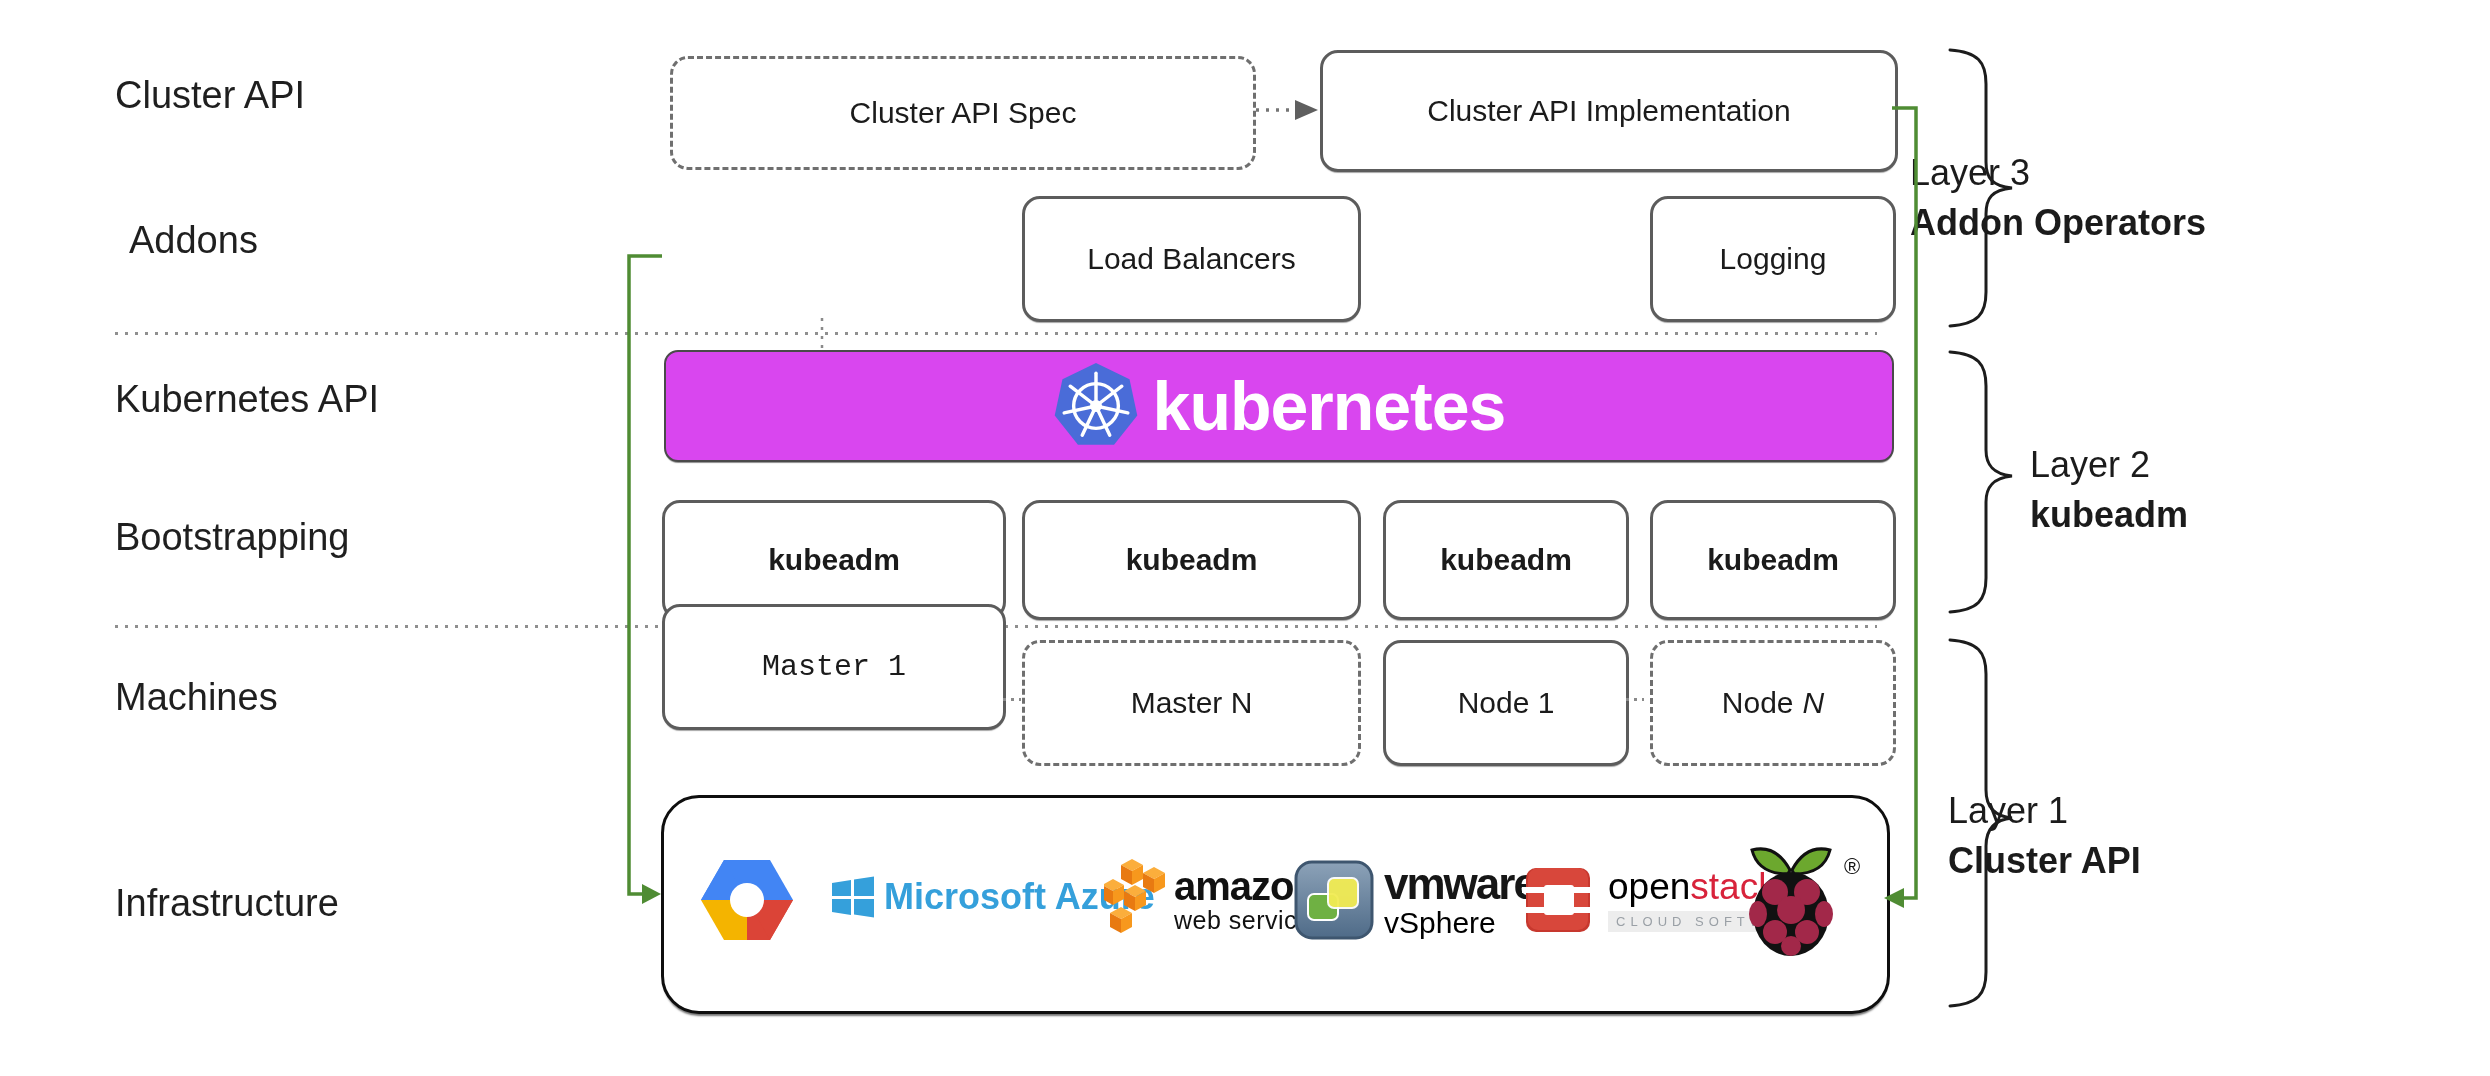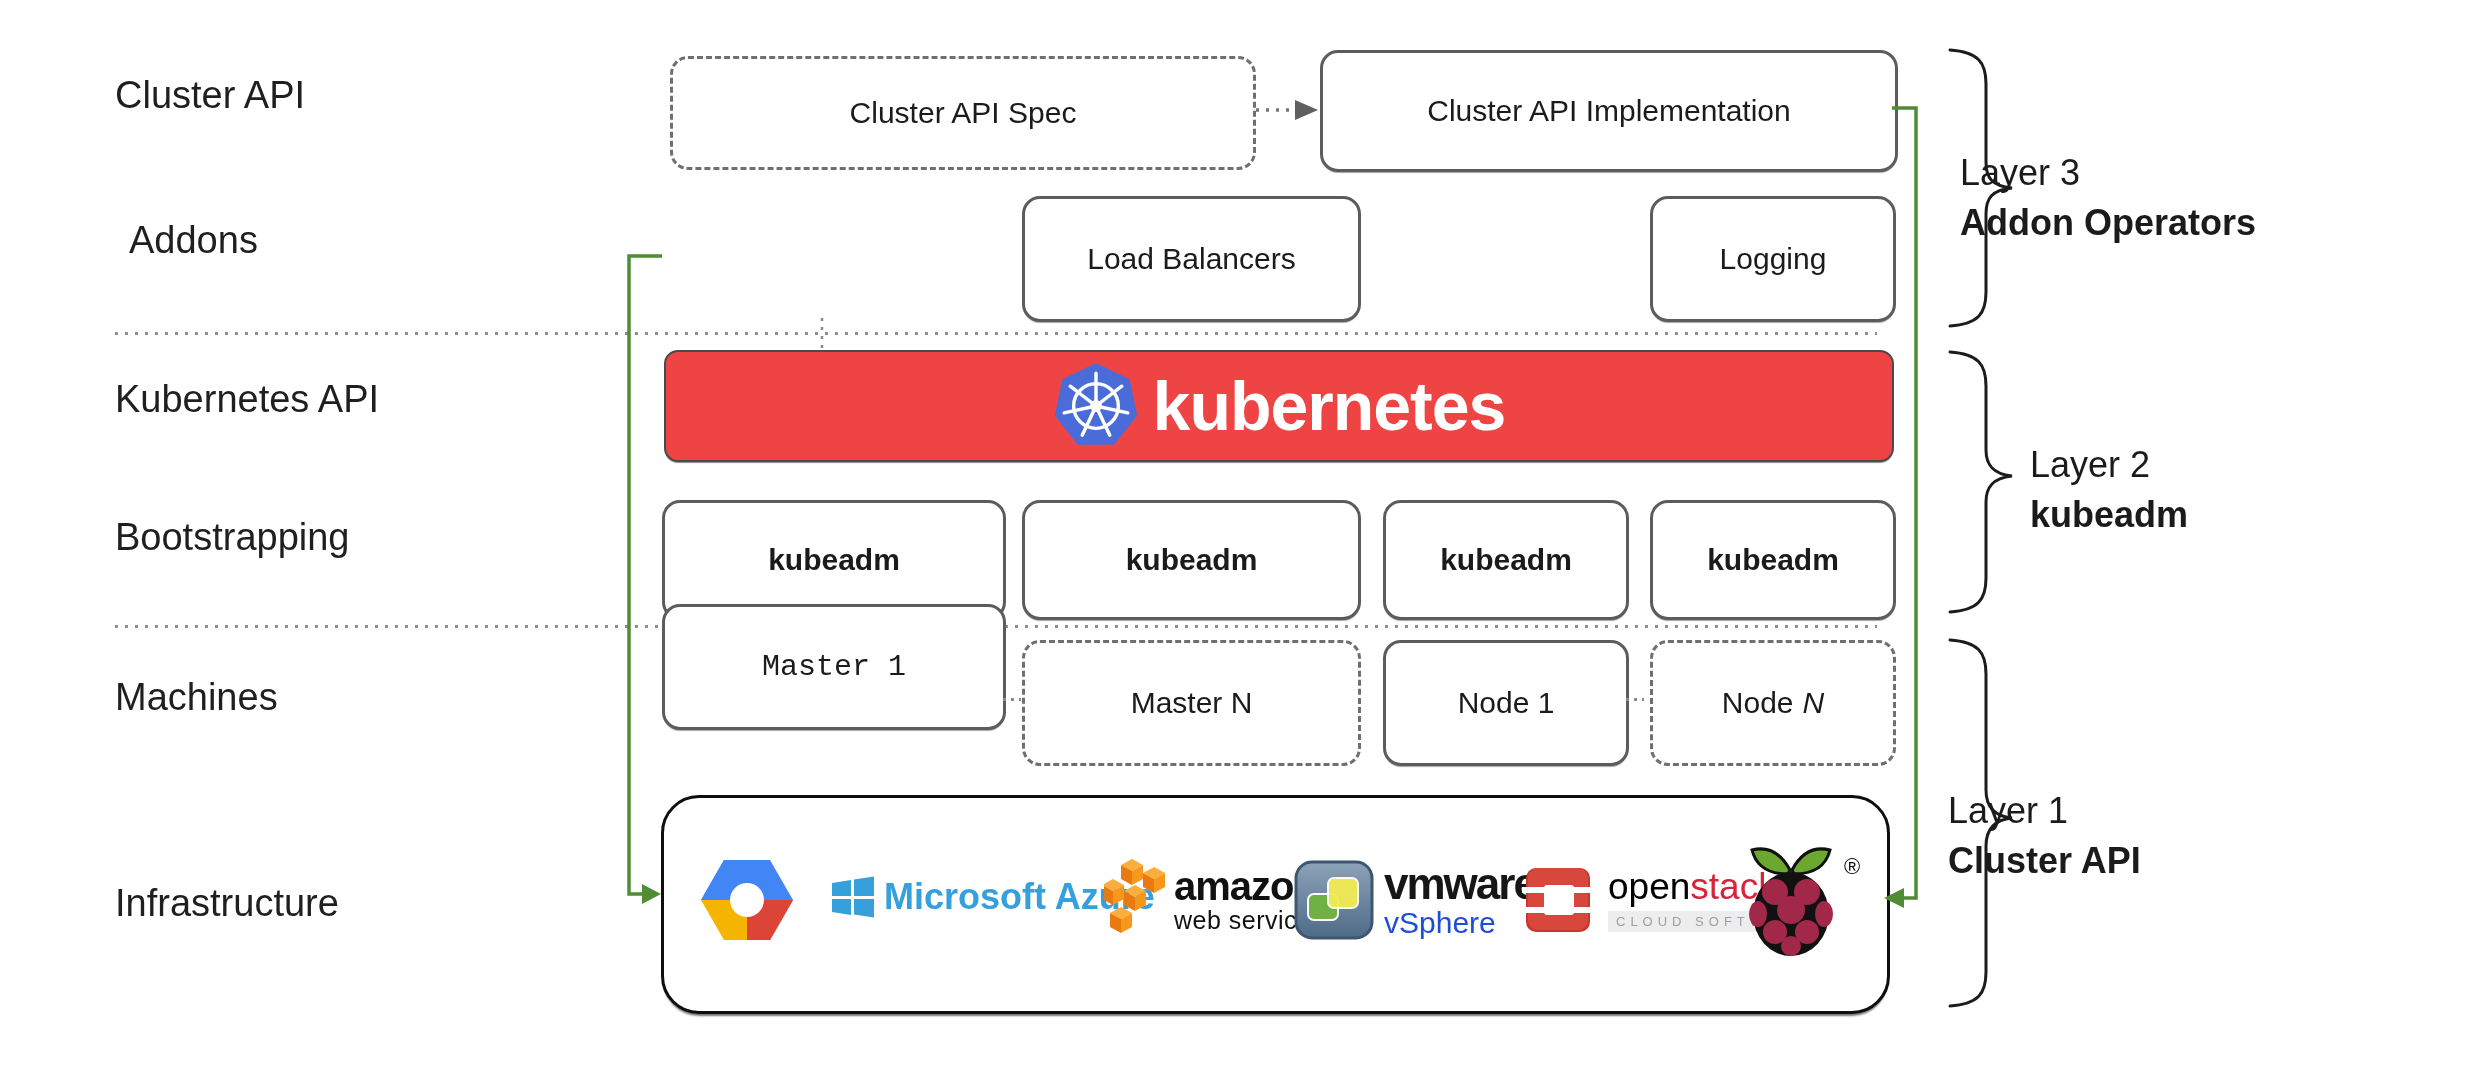--- a/index.html
+++ b/index.html
@@ -16,39 +16,39 @@
     box-shadow:0 2px 1px -1px rgba(0,0,0,0.35);
   }
   .node.dashed{border:3px dashed #6f6f6f;box-shadow:none;}
   .node.bold{font-weight:bold;}
   .sep{
     position:absolute;height:3px;
     background:repeating-linear-gradient(90deg,#8f8f8f 0 3px,transparent 3px 10px);
   }
   .banner{
     position:absolute;left:664px;top:350px;width:1226px;height:108px;
-    background:#ef4444;border:2px solid #4a4a4a;border-radius:14px;
+    background:#d946ef;border:2px solid #4a4a4a;border-radius:14px;
     display:flex;align-items:center;justify-content:center;gap:14px;
     box-shadow:0 2px 1px -1px rgba(0,0,0,0.45);
   }
   .banner .brand{font-size:68px;font-weight:bold;color:#ffffff;letter-spacing:-1px;}
   .infra{
     position:absolute;left:661px;top:795px;width:1223px;height:213px;
     background:#ffffff;border:3px solid #0e0e0e;border-radius:38px;
     box-shadow:0 4px 2px -2px rgba(0,0,0,0.55);
   }
   .logo{position:absolute;display:flex;align-items:center;}
   .azure-text{font-size:36px;font-weight:600;color:#35A0DB;margin-left:10px;white-space:nowrap;}
   .aws-text{display:flex;flex-direction:column;line-height:1;margin-left:4px;}
   .aws-amazon{font-size:40px;font-weight:bold;color:#111;letter-spacing:-1px;}
   .aws-ws{font-size:25px;color:#111;letter-spacing:0.5px;margin-top:2px;}
   .vmware-text{display:flex;flex-direction:column;line-height:1;margin-left:10px;}
   .vmware-word{font-size:44px;font-weight:800;color:#161616;letter-spacing:-2px;}
   .vmware-word sup{font-size:14px;font-weight:400;}
-  .vmware-sub{font-size:30px;color:#1d4ed8;margin-top:2px;letter-spacing:0px;}
+  .vmware-sub{font-size:30px;color:#000000;margin-top:2px;letter-spacing:0px;}
   .os-text{display:flex;flex-direction:column;margin-left:12px;}
   .os-line{font-size:37px;font-weight:500;line-height:1;white-space:nowrap;}
   .os-open{color:#000000;margin-top:40px;} .os-stack{color:#D8233B;}
   .os-tm{font-size:13px;color:#D8233B;vertical-align:top;}
   .os-band{margin-top:6px;background:#ededed;color:#9aa0a6;font-size:13px;
            letter-spacing:5px;padding:3px 8px;text-align:center;white-space:nowrap;}
   .layer-label{position:absolute;display:flex;flex-direction:column;line-height:50px;font-size:36px;color:#1b1b1b;white-space:nowrap;}
   .layer-label .sub{font-weight:bold;}
   .rpi-reg{position:absolute;font-size:22px;color:#111;}
   .mini-link{position:absolute;height:3px;background:repeating-linear-gradient(90deg,#8a8a8a 0 3px,transparent 3px 8px);}
@@ -235,21 +235,21 @@
           <circle cx="49" cy="70" r="14"></circle>
           <circle cx="33" cy="92" r="12"></circle>
           <circle cx="65" cy="92" r="12"></circle>
           <circle cx="49" cy="106" r="10"></circle>
         </g>
       </svg>
       <span class="rpi-reg" style="left:102px;top:14px;">®</span>
     </div>
   </div>
 
-  <div class="layer-label" style="left:1960px;top:148px;">
+  <div class="layer-label" style="left:1910px;top:148px;">
     <span>Layer 3</span>
     <span class="sub">Addon Operators</span>
   </div>
   <div class="layer-label" style="left:2030px;top:440px;">
     <span>Layer 2</span>
     <span class="sub">kubeadm</span>
   </div>
   <div class="layer-label" style="left:1932px;top:786px;margin-left:16px;">
     <span>Layer 1</span>
     <span class="sub">Cluster API</span>

